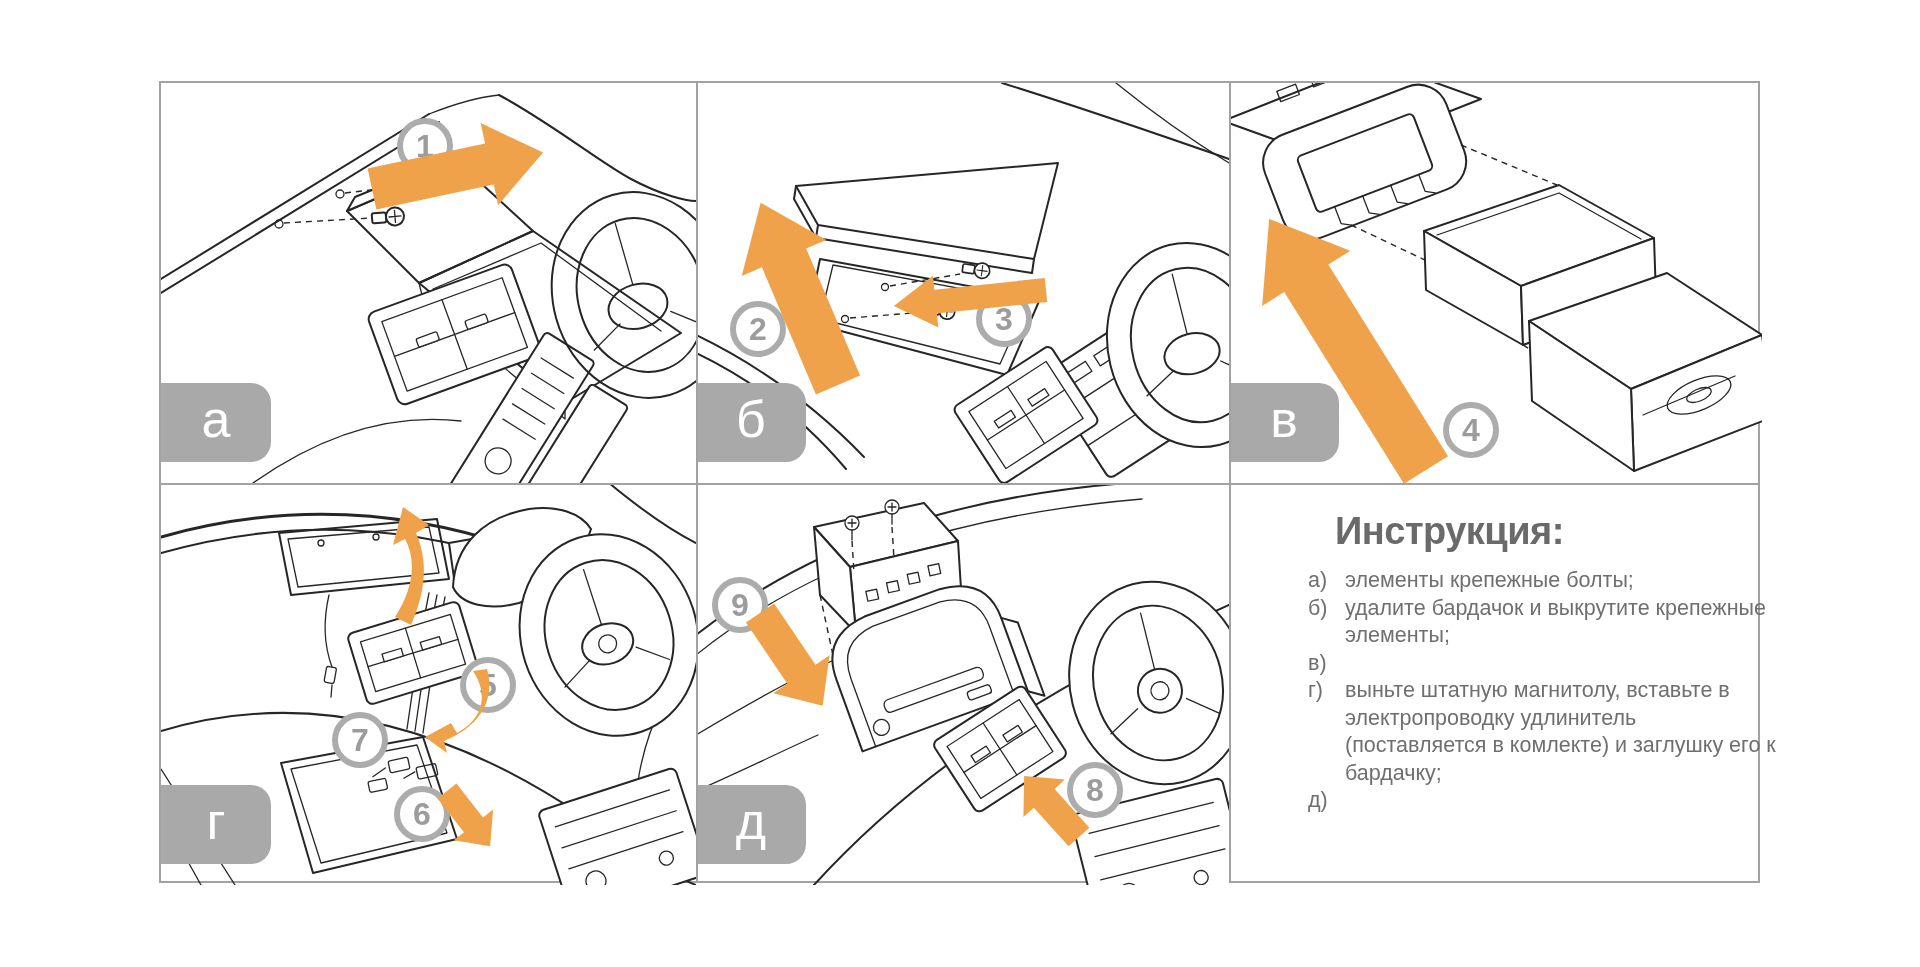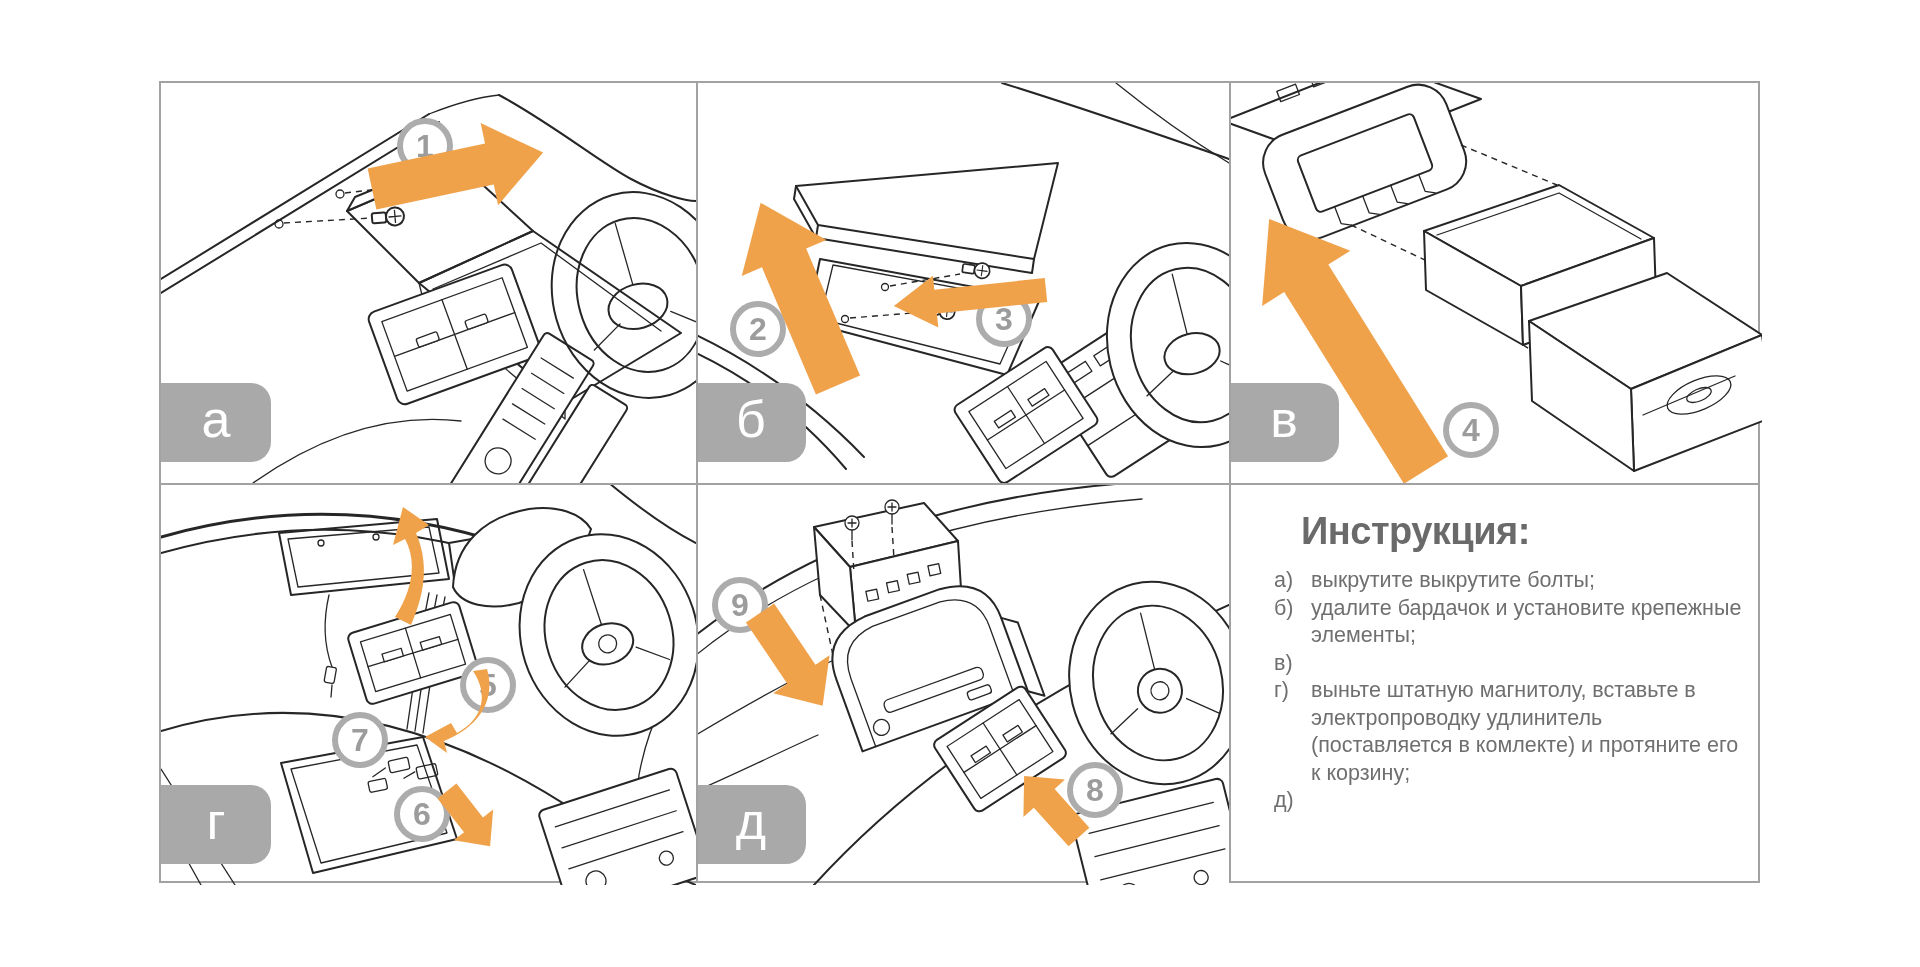--- a/index.html
+++ b/index.html
@@ -19,21 +19,21 @@
   .ln{fill:none;stroke:var(--line);stroke-width:2;stroke-linejoin:round;stroke-linecap:round;}
   .lnthin{stroke-width:1.3;}
   .lnthick{stroke-width:3;}
   .wh{fill:#fff;stroke:var(--line);stroke-width:2;stroke-linejoin:round;}
   .whthin{fill:#fff;stroke:var(--line);stroke-width:1.3;stroke-linejoin:round;}
   .dash{fill:none;stroke:var(--line);stroke-width:1.4;stroke-dasharray:6 5;}
   .arrow{fill:var(--orange);}
   .badge-ring{fill:#fff;stroke:var(--ring);stroke-width:6;}
   .badge-num{fill:var(--num);font:700 32px "Liberation Sans",sans-serif;text-anchor:middle;}
   
-  .textpanel{position:absolute;left:1097px;top:400px;width:533px;height:402px;box-sizing:border-box;}
+  .textpanel{position:absolute;left:1131px;top:400px;width:533px;height:402px;box-sizing:border-box;}
   .instr-title{margin:27px 0 0 43px;font-size:38px;font-weight:700;color:#6a6a6a;letter-spacing:-0.5px;}
   .instr-list{margin:14px 24px 0 16px;}
   .instr-item{display:flex;font-size:21.5px;line-height:27.5px;color:var(--text);}
   .instr-item .marker{width:37px;flex:0 0 37px;}
   .instr-item .itext{max-width:432px;}
 </style>
 </head>
 <body>
 
 <div class="canvas">
@@ -349,32 +349,32 @@
         <polygon class="arrow" transform="translate(383,354) rotate(-132)" points="0,-14 52,-14 52,-28 82,0 52,28 52,14 0,14"></polygon>
       </svg>
       <div class="plabel">д</div>
     </div>
 
     <div class="textpanel">
       <div class="instr-title">Инструкция:</div>
       <div class="instr-list">
         <div class="instr-item">
           <span class="marker">а)</span>
-          <span class="itext">выкрутите выкрутите болты;</span>
+          <span class="itext">элементы крепежные болты;</span>
         </div>
         <div class="instr-item">
           <span class="marker">б)</span>
-          <span class="itext">удалите бардачок и установите крепежные элементы;</span>
+          <span class="itext">удалите бардачок и выкрутите крепежные элементы;</span>
         </div>
         <div class="instr-item">
           <span class="marker">в)</span>
         </div>
         <div class="instr-item">
           <span class="marker">г)</span>
-          <span class="itext">выньте штатную магнитолу, вставьте в электропроводку удлинитель (поставляется в комлекте) и протяните его к корзину;</span>
+          <span class="itext">выньте штатную магнитолу, вставьте в электропроводку удлинитель (поставляется в комлекте) и заглушку его к бардачку;</span>
         </div>
         <div class="instr-item">
           <span class="marker">д)</span>
         </div>
       </div>
     </div>
 
     <div class="vdiv" style="left:535px"></div>
     <div class="vdiv" style="left:1068px"></div>
     <div class="hdiv" style="top:400px"></div>

